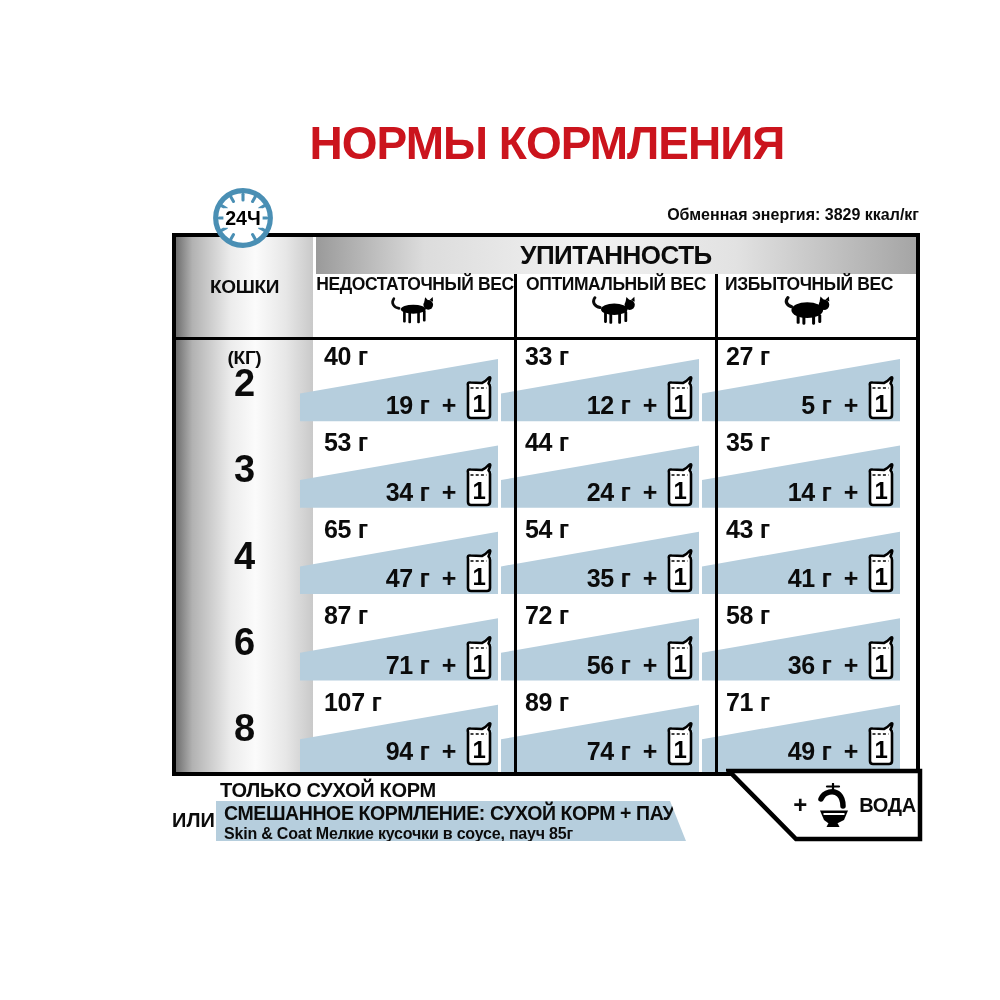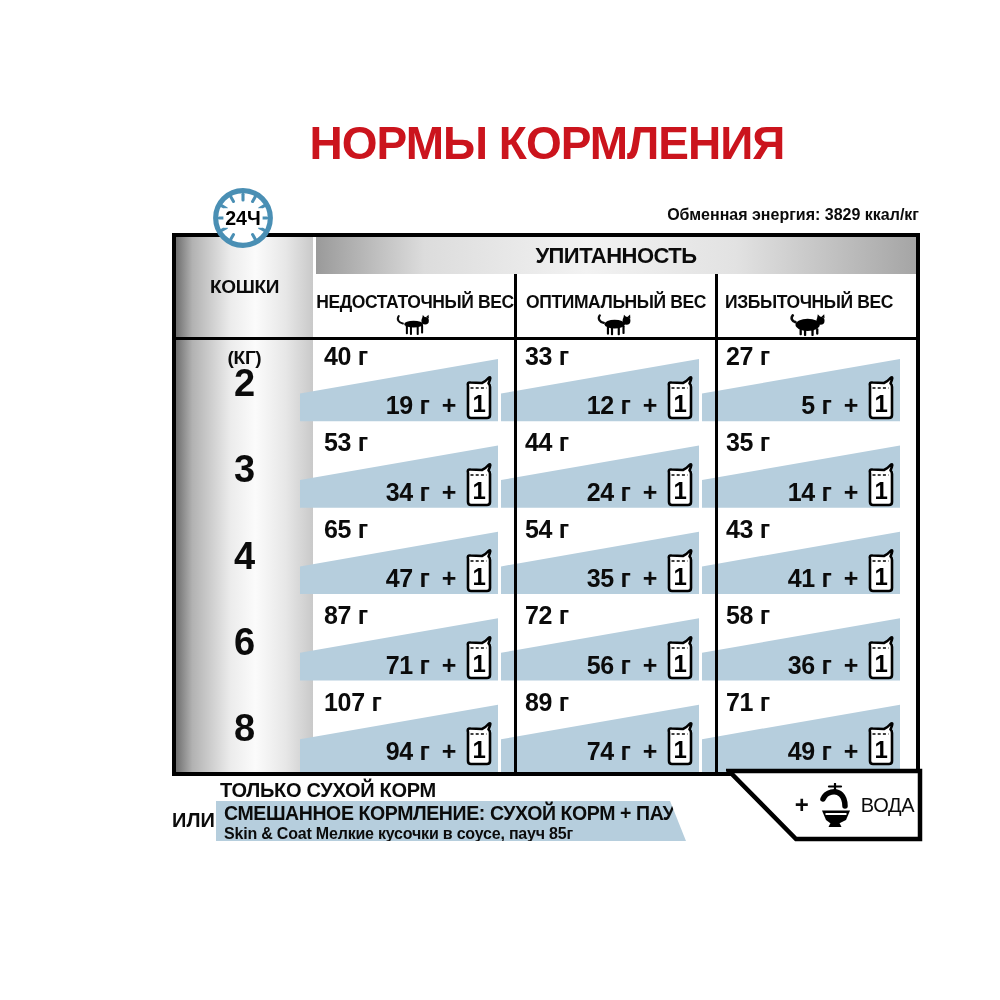--- a/index.html
+++ b/index.html
@@ -19,24 +19,24 @@
   
   .wcol { position:absolute; left:0; top:0; width:137px; height:100%;
           background:linear-gradient(90deg,#6f6f6f 0%,#b2b2b2 12%,#ececec 40%,#fbfbfb 58%,#e7e7e7 80%,#c9c9c9 100%); }
   .wcol-header { height:100px; display:flex; flex-direction:column; justify-content:center; align-items:center;
                  font-size:19px; font-weight:700; line-height:1.42; letter-spacing:-0.3px;gap:45px; }
   .wrows { position:absolute; left:0; right:0; top:103px; bottom:0; display:flex; flex-direction:column; }
   .wrow { flex:1; display:flex; align-items:center; justify-content:center; font-size:38px; font-weight:700; }
 
   
   .band { position:absolute; left:140px; top:0; width:600px; height:37px; text-align:center;
-          font-size:22px; font-weight:700; line-height:37px; letter-spacing:-0.5px;
+          font-size:26px; font-weight:700; line-height:37px; letter-spacing:-0.5px;
           background:linear-gradient(90deg,#9a9a9a 0%,#dcdcdc 18%,#f2f2f2 45%,#e2e2e2 70%,#a5a5a5 100%); }
   .subhead { position:absolute; top:37px; height:63px; width:198px; display:flex; flex-direction:column;
-             align-items:center; padding-top:18px; background:#fff; }
+             align-items:center; padding-top:0; background:#fff; }
   .subhead .shl { font-size:17.5px; font-weight:700; letter-spacing:-0.4px; white-space:nowrap; }
   .cat { margin-top:1px; }
 
   .hline { position:absolute; left:0; right:0; top:100px; height:3px; background:#000; z-index:3; }
   .vline { position:absolute; top:37px; bottom:0; width:3px; background:#000; z-index:3; }
   .v1 { left:338px; } .v2 { left:539px; }
 
   
   .grid { position:absolute; left:124px; top:103px; width:600px; bottom:0; display:flex; flex-direction:column; }
   .row { flex:1; position:relative; }
@@ -57,21 +57,21 @@
   .mixedbox { position:absolute; left:169px; top:801px; width:470px; height:40px; background:#b6cedd;
               clip-path:polygon(0 0, 96.6% 0, 100% 100%, 0 100%); padding:1px 0 0 8px; }
   .mixedbox .l1 { font-size:19.5px; font-weight:700; letter-spacing:-0.4px; white-space:nowrap; }
   .mixedbox .l2 { font-size:16px; font-weight:700; letter-spacing:-0.2px; white-space:nowrap; }
 
   .water { position:absolute; left:679px; top:768px; width:197px; height:74px; }
   .water-shape { position:absolute; inset:0; }
   .water-content { position:absolute; left:66px; top:4px; right:6px; bottom:4px;
                    display:flex; align-items:center; justify-content:center; gap:7px; }
   .water-plus { font-size:24px; font-weight:700; }
-  .water-label { font-size:20px; font-weight:400; letter-spacing:-0.3px; }
+  .water-label { font-size:20px; font-weight:700; letter-spacing:-0.3px; }
   svg text { font-family:"Liberation Sans", sans-serif; }
 </style>
 </head>
 <body>
 
 <svg width="0" height="0" style="position:absolute">
   <symbol id="pouch" viewBox="0 0 31 45">
     <path d="M5 11 Q4 7 7.5 7.5 L19 8 Q22.5 6.5 25 3.5 Q28.5 0.5 26.8 5 L25.5 8.5 Q27 9.5 27 12 L27 40 Q27 43 24 43 L8 43 Q5 43 5 40 Z" fill="#ffffff" stroke="#000" stroke-width="2.6" stroke-linejoin="round"></path>
     <line x1="7.5" y1="13" x2="23.5" y2="13" stroke="#000" stroke-width="1.7" stroke-dasharray="3 2.2"></line>
     <text x="16" y="37" text-anchor="middle" font-size="24" font-weight="700" fill="#000">1</text>

